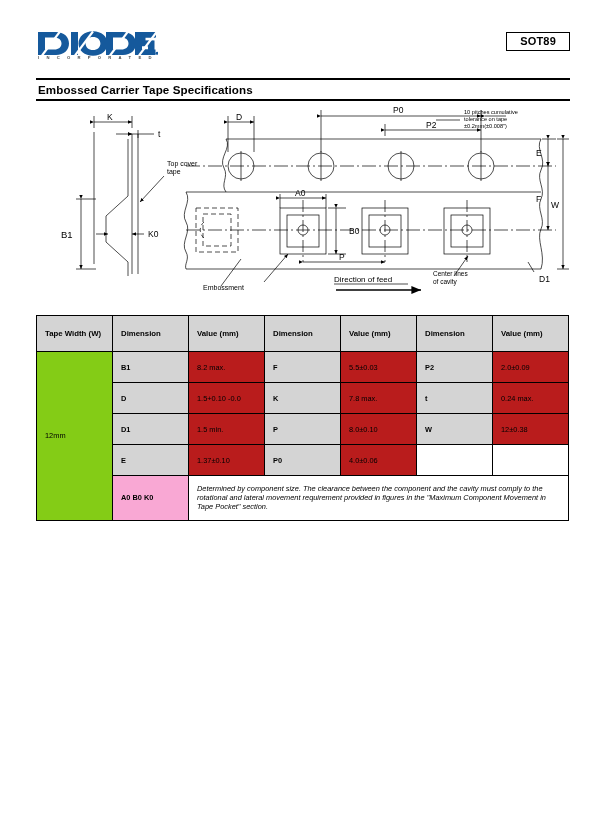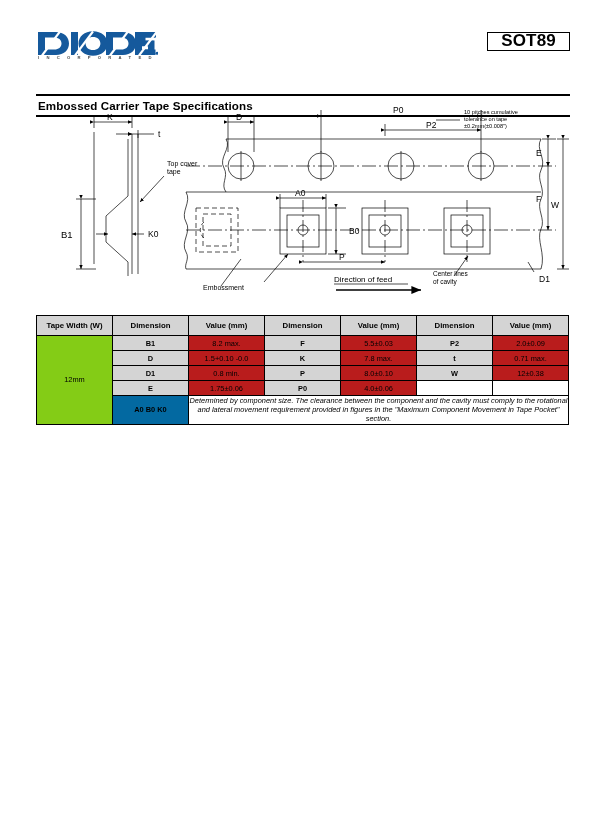--- a/index.html
+++ b/index.html
@@ -33,31 +33,31 @@
     position: absolute;
     left: 0; top: 0;
     width: 122px; height: 32px;
   }
   .logo svg { display: block; }
   .part-box {
     position: absolute;
     right: 0; top: 4px;
     border: 1.3px solid #000;
     padding: 2px 13px 3px 13px;
-    font-size: 17px;
+    font-size: 11px;
     font-weight: bold;
     letter-spacing: 0.2px;
     line-height: 12px;
     background: #fff;
   }
 
   
   .section {
     position: absolute;
-    left: 36px; top: 94px;
+    left: 36px; top: 78px;
     width: 534px;
   }
   .section .rule-top {
     border-top: 2.2px solid #000;
     height: 0;
   }
   .section .title {
     font-size: 11.6px;
     font-weight: bold;
     padding: 3px 2px 3px 2px;
@@ -83,23 +83,23 @@
     width: 532px;
   }
   table.spec {
     border-collapse: collapse;
     width: 532px;
     table-layout: fixed;
   }
   table.spec td, table.spec th {
     border: 0.8px solid #000;
     font-size: 7.4px;
-    text-align: center;
+    text-align: left;
     vertical-align: middle;
-    padding: 0;
+    padding: 8px;
     height: 14px;
     color: #000;
   }
   table.spec th {
     background: #d4d4d4;
     font-weight: bold;
     height: 19px;
     font-size: 7.8px;
   }
   td.dim {
@@ -114,21 +114,21 @@
   td.note {
     background: #ffffff;
     text-align: left;
     padding: 2px 4px 2px 5px;
     font-size: 7.2px;
     line-height: 9.2px;
     height: 30px;
     font-style: italic;
   }
   td.notelabel {
-    background: #0369a1;
+    background: #f9a8d4;
     font-weight: bold;
     font-size: 7.4px;
   }
   td.blank { background: #ffffff; }
 </style>
 </head>
 <body>
 
 <div class="page">
 
@@ -357,33 +357,33 @@
           <td class="val">5.5±0.03</td>
           <td class="dim">P2</td>
           <td class="val">2.0±0.09</td>
         </tr>
         <tr>
           <td class="dim">D</td>
           <td class="val">1.5+0.10 -0.0</td>
           <td class="dim">K</td>
           <td class="val">7.8 max.</td>
           <td class="dim">t</td>
-          <td class="val">0.71 max.</td>
+          <td class="val">0.24 max.</td>
         </tr>
         <tr>
           <td class="dim">D1</td>
-          <td class="val">0.8 min.</td>
+          <td class="val">1.5 min.</td>
           <td class="dim">P</td>
           <td class="val">8.0±0.10</td>
           <td class="dim">W</td>
           <td class="val">12±0.38</td>
         </tr>
         <tr>
           <td class="dim">E</td>
-          <td class="val">1.75±0.06</td>
+          <td class="val">1.37±0.10</td>
           <td class="dim">P0</td>
           <td class="val">4.0±0.06</td>
           <td class="blank"></td>
           <td class="blank"></td>
         </tr>
         <tr>
           <td class="notelabel">A0 B0 K0</td>
           <td class="note" colspan="5">Determined by component size. The clearance between the component and the cavity must comply to the rotational and lateral movement requirement provided in figures in the "Maximum Component Movement in Tape Pocket" section.</td>
         </tr>
       </tbody>

